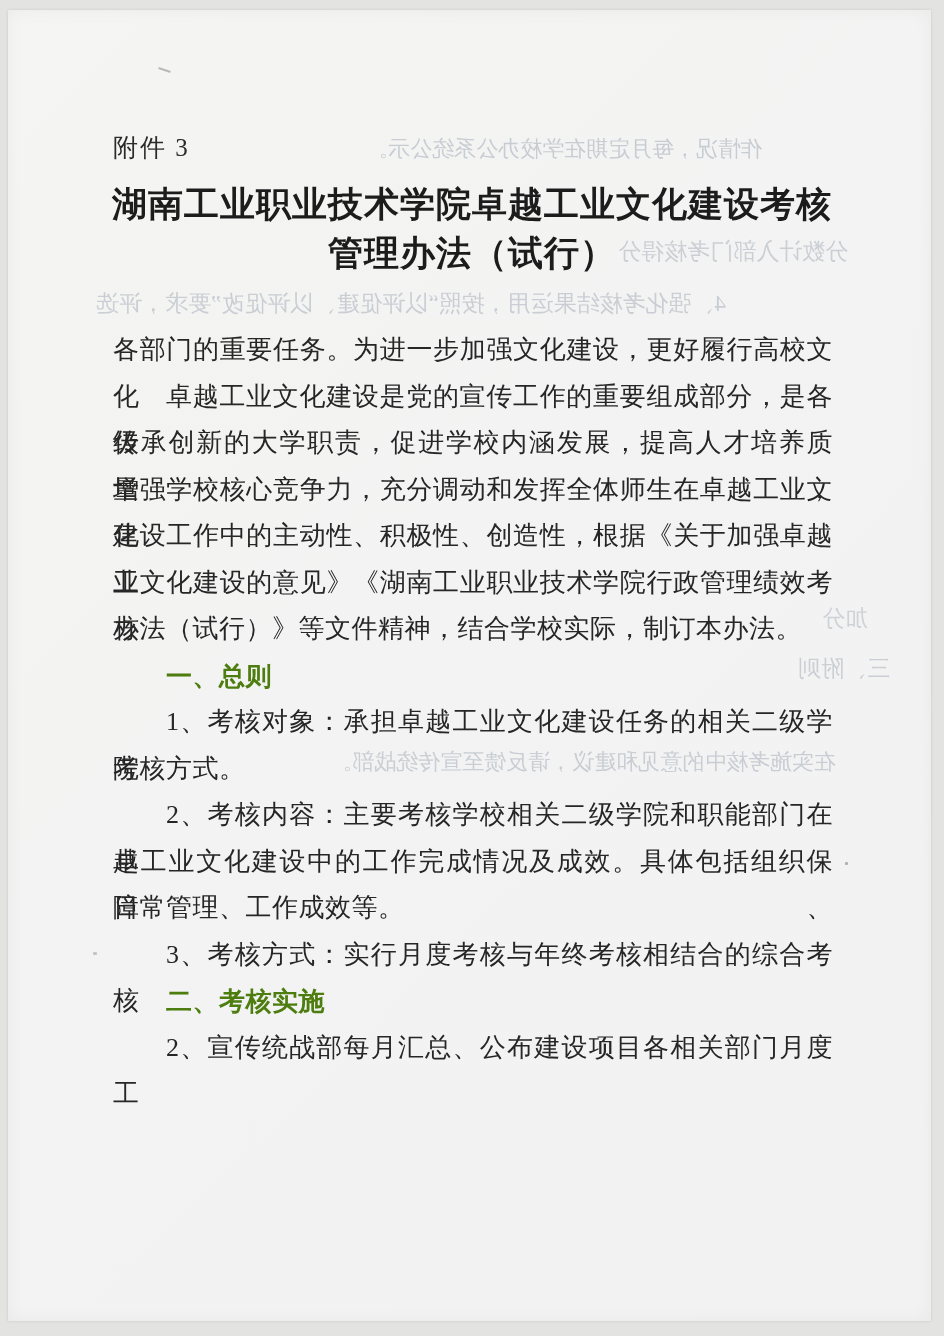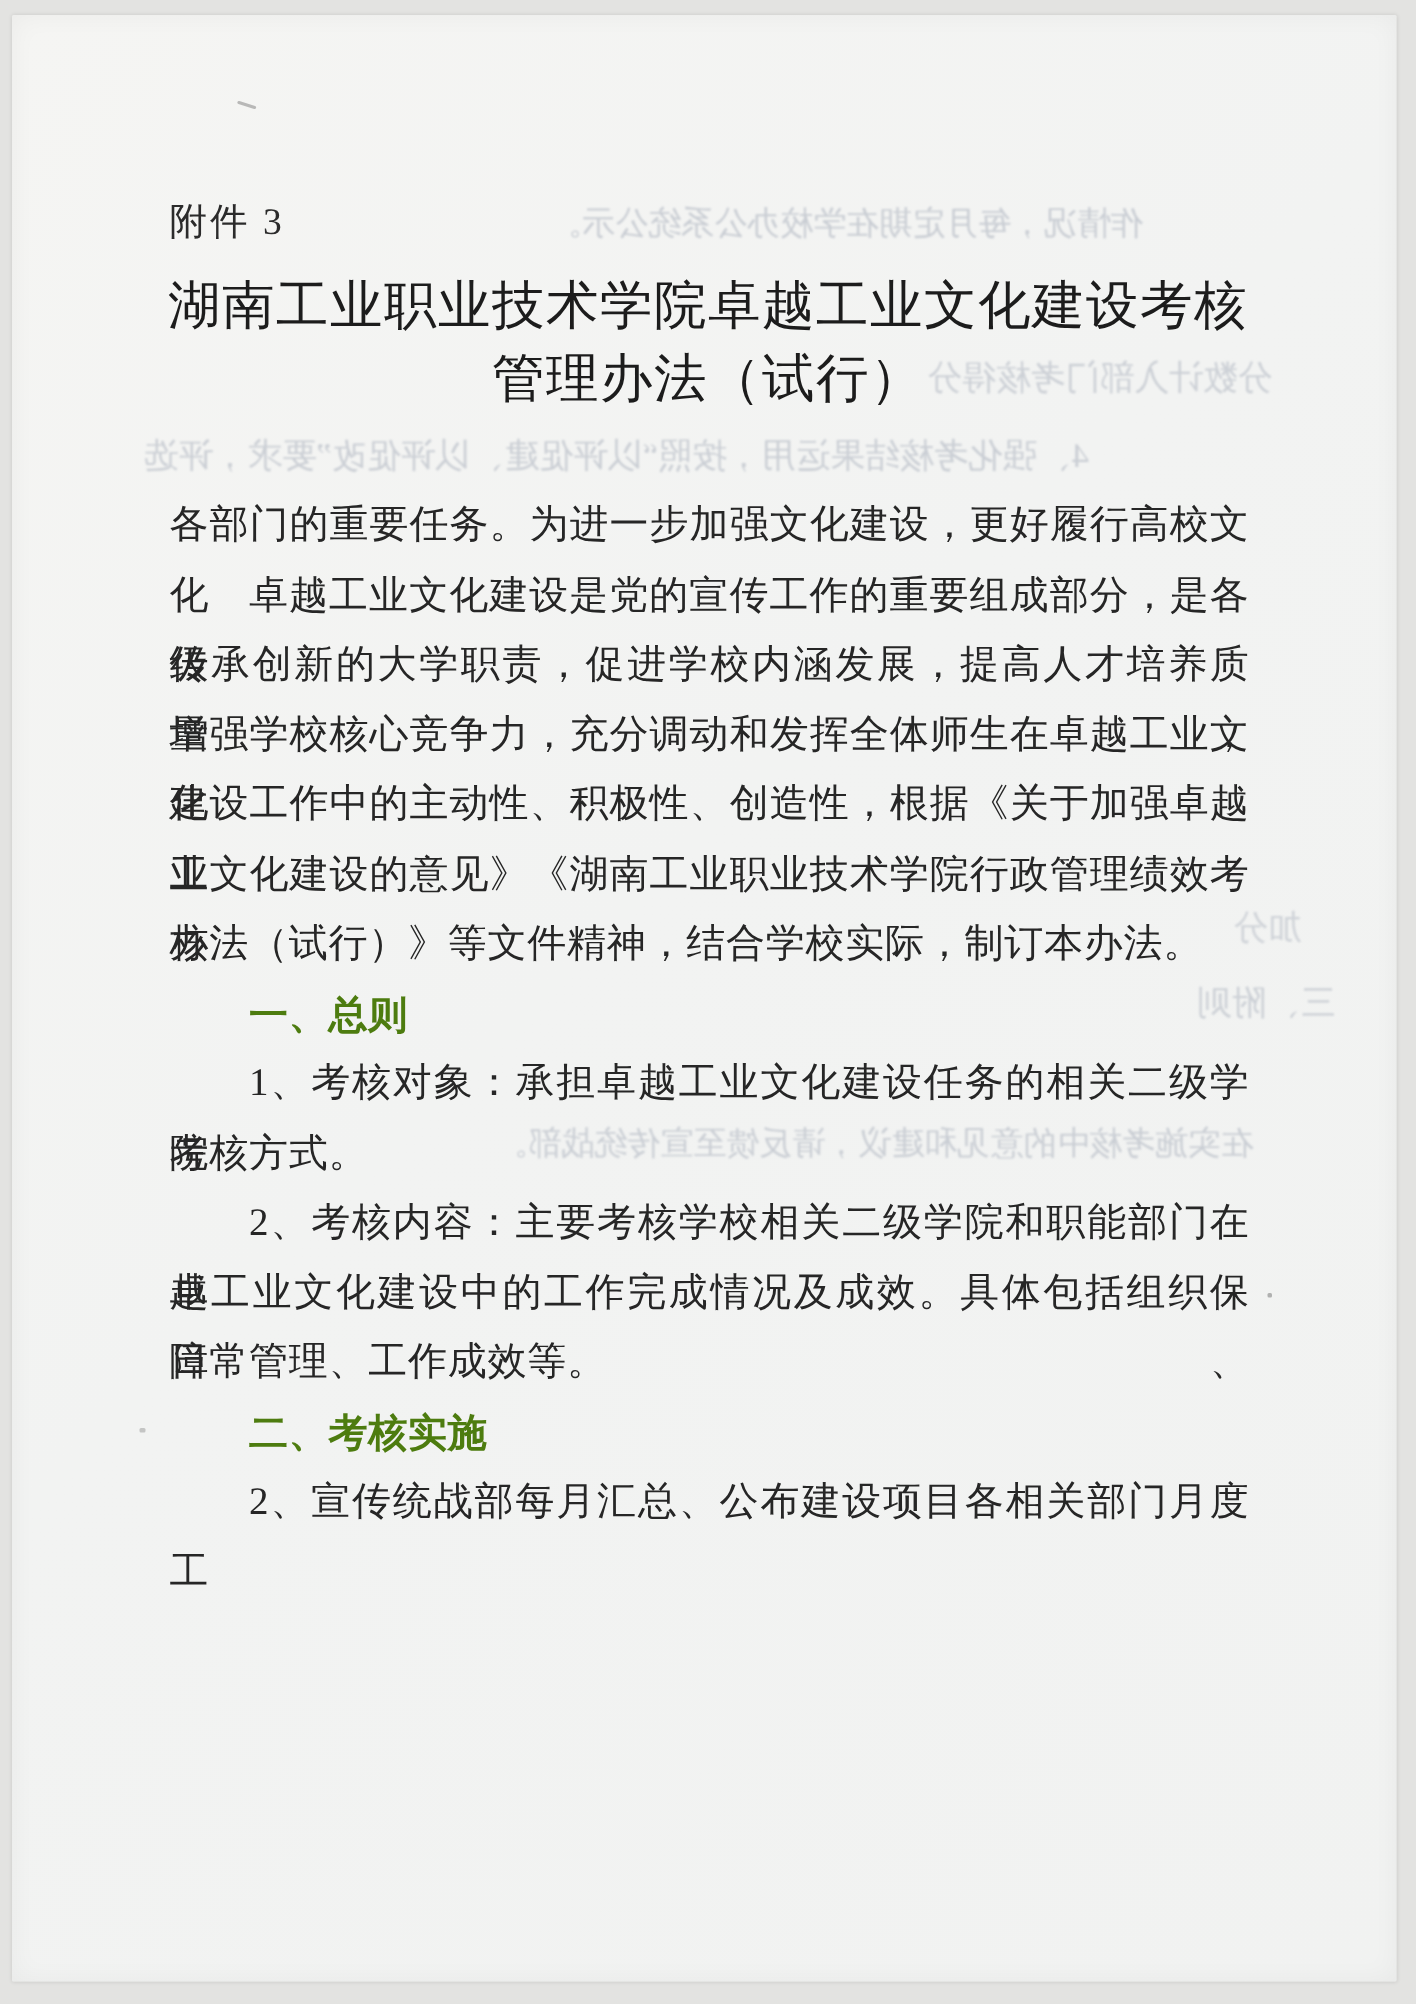--- a/index.html
+++ b/index.html
@@ -14,21 +14,21 @@
     box-shadow:inset 0 0 18px rgba(0,0,0,0.045), 0 0 3px rgba(0,0,0,0.12);
     border-radius:1px;
   }
   .attachment{
     position:absolute;left:113px;top:131px;
     font-size:25px;color:#2b2b2b;letter-spacing:2px;
   }
   .title{
     position:absolute;left:104px;top:179px;width:736px;
     text-align:center;font-family:"Liberation Sans","DejaVu Sans",sans-serif;
-    font-weight:normal;color:#1c1c1c;font-size:35px;line-height:49px;
+    font-weight:bold;color:#1c1c1c;font-size:35px;line-height:49px;
     letter-spacing:1px;
   }
   .body-block{
     position:absolute;left:113px;top:327px;width:720px;
     font-size:26px;color:#262626;letter-spacing:0.5px;
   }
   .line{
     height:46.5px;line-height:46.5px;white-space:nowrap;
     overflow:visible;
   }
@@ -68,20 +68,21 @@
       <div class="line fill">增强学校核心竞争力，充分调动和发挥全体师生在卓越工业文化</div>
       <div class="line fill">建设工作中的主动性、积极性、创造性，根据《关于加强卓越工</div>
       <div class="line fill">业文化建设的意见》《湖南工业职业技术学院行政管理绩效考核</div>
       <div class="line">办法（试行）》等文件精神，结合学校实际，制订本办法。</div>
       <div class="line indent hd">一、总则</div>
       <div class="line fill indent">1、考核对象：承担卓越工业文化建设任务的相关二级学院</div>
       <div class="line">考核方式。</div>
       <div class="line fill indent">2、考核内容：主要考核学校相关二级学院和职能部门在卓</div>
       <div class="line fill">越工业文化建设中的工作完成情况及成效。具体包括组织保障、</div>
       <div class="line">日常管理、工作成效等。</div>
+      <div class="line fill indent">3、考核方式：实行月度考核与年终考核相结合的综合考核</div>
       <div class="line indent hd">二、考核实施</div>
       <div class="line fill indent">2、宣传统战部每月汇总、公布建设项目各相关部门月度工</div>
     </div>
 
   <div id="ghost-layer">
       <div class="ghost" style="left: 366px; top: 134px; font-size: 22px; opacity: 0.42;">作情况，每月定期在学校办公系统公示。</div>
       <div class="ghost" style="left: 618px; top: 236px; font-size: 23px; opacity: 0.38;">分数计入部门考核得分</div>
       <div class="ghost" style="left: 96px; top: 288px; font-size: 23px; opacity: 0.4;">4、强化考核结果运用，按照“以评促建、以评促改”要求，评选</div>
       <div class="ghost" style="left: 822px; top: 603px; font-size: 23px; opacity: 0.35;">加分</div>
       <div class="ghost" style="left: 798px; top: 653px; font-size: 23px; opacity: 0.38;">三、附则</div>

